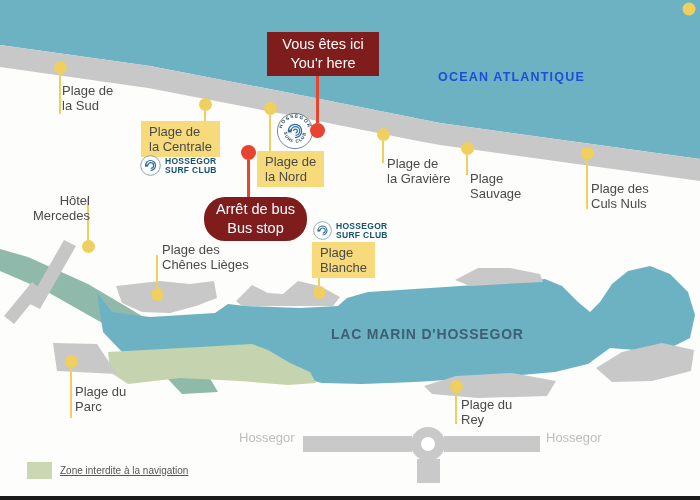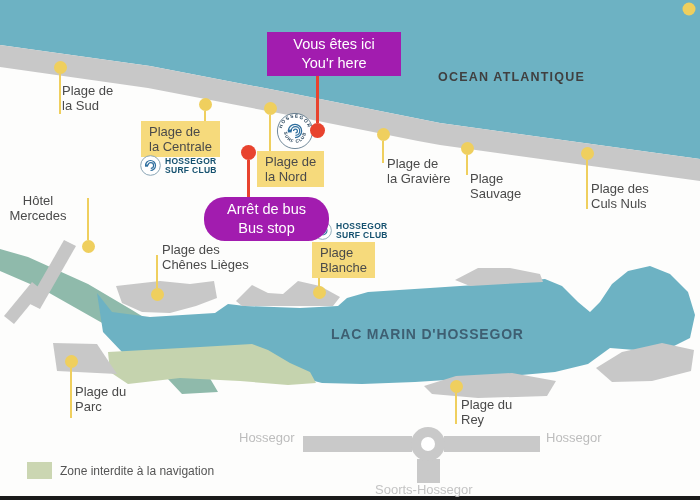--- a/index.html
+++ b/index.html
@@ -2,37 +2,37 @@
 <html><head>
 <meta charset="utf-8">
 <style>
   html,body{margin:0;padding:0;background:#fff;}
   #stage{position:relative;width:700px;height:500px;overflow:hidden;background:#fdfdfc;
          font-family:"Liberation Sans", sans-serif;}
   #map-svg{position:absolute;left:0;top:0;}
   .lbl{position:absolute;font-size:13px;line-height:15px;color:#4a4a4a;white-space:pre-line;}
   .ybox{position:absolute;background:#f6da7c;color:#4a4a4a;font-size:13px;line-height:15px;
         padding:3px 8px;white-space:pre-line;}
-  .rbox{position:absolute;background:#a21caf;color:#ffffff;font-size:14.5px;line-height:19px;
-        padding:3px 23px;text-align:center;white-space:pre-line;}
+  .rbox{position:absolute;background:#7f1d1d;color:#ffffff;font-size:14.5px;line-height:19px;
+        padding:3px 12px;text-align:center;white-space:pre-line;}
   .water-lbl{position:absolute;font-weight:bold;letter-spacing:1.2px;}
-  .ocean-lbl{left:438px;top:70px;font-size:12.5px;color:#404040;}
+  .ocean-lbl{left:438px;top:70px;font-size:12.5px;color:#1d4ed8;}
   .lake-lbl{left:331px;top:326px;font-size:14px;color:#3e5f72;letter-spacing:0.8px;text-align:center;}
   .road-lbl{position:absolute;font-size:13px;color:#bdbdbd;}
   .pin{position:absolute;display:flex;flex-direction:column;align-items:center;}
   .pin .head{width:13px;height:13px;border-radius:50%;background:#efcf5e;flex:0 0 auto;}
   .pin .stem{width:2.5px;flex:1 1 auto;background:#efcf5e;}
   .pin.red .head{width:15px;height:15px;background:#e8432e;}
   .pin.red .stem{width:3px;background:#e8432e;}
   .sclogo{position:absolute;display:flex;align-items:center;gap:4px;}
   .sclogo .sctext{font-size:8.5px;line-height:9px;font-weight:bold;color:#15516f;
         letter-spacing:0.3px;white-space:pre-line;}
   .legend{position:absolute;left:27px;top:462px;display:flex;align-items:center;gap:8px;}
   .legend .swatch{width:25px;height:17px;background:#cbd6b2;}
-  .legend .ltext{font-size:12px;color:#555;}
+  .legend .ltext{font-size:10px;color:#555;text-decoration:underline;}
   .badge{position:absolute;left:276px;top:112px;width:38px;height:38px;}
 </style>
 </head>
 <body>
 
 <div id="stage">
 
   <svg id="map-svg" width="700" height="500" viewBox="0 0 700 500">
 
     <path fill="#6db2c3" d="M0,0 H700 V159 L440,123 L420,119 L280,91 L150,66 L0,45 Z"></path>
@@ -144,21 +144,21 @@
     </div>
 
   <div class="lbl" style="left:62px;top:83px;">Plage de
 la Sud</div>
   <div class="lbl" style="left:387px;top:156px;">Plage de
 la Gravière</div>
   <div class="lbl" style="left:470px;top:171px;">Plage
 Sauvage</div>
   <div class="lbl" style="left:591px;top:181px;">Plage des
 Culs Nuls</div>
-  <div class="lbl" style="left:2px;top:193px;width:72px;text-align:center;">Hôtel
+  <div class="lbl" style="left:18px;top:193px;width:72px;text-align:right;">Hôtel
 Mercedes</div>
   <div class="lbl" style="left:162px;top:242px;">Plage des
 Chênes Lièges</div>
   <div class="lbl" style="left:75px;top:384px;">Plage du
 Parc</div>
   <div class="lbl" style="left:461px;top:397px;">Plage du
 Rey</div>
 
   <div class="ybox" style="left:141px;top:121px;">Plage de
 la Centrale</div>
@@ -195,20 +195,19 @@
   <div class="rbox" style="left:267px;top:32px;min-width:88px;">Vous êtes ici
 You'r here</div>
   <div class="rbox" style="left:204px;top:197px;min-width:74px;border-radius:21px;">Arrêt de bus
 Bus stop</div>
 
   <div class="water-lbl ocean-lbl">OCEAN ATLANTIQUE</div>
   <div class="water-lbl lake-lbl">LAC MARIN D'HOSSEGOR</div>
 
   <div class="road-lbl" style="left:239px;top:430px;">Hossegor</div>
   <div class="road-lbl" style="left:546px;top:430px;">Hossegor</div>
-  <div class="road-lbl" style="left:375px;top:482px;color:#c4c4c4;">Soorts-Hossegor</div>
 
   <div class="legend">
     <div class="swatch"></div>
     <div class="ltext">Zone interdite à la navigation</div>
   </div>
 
 </div>
 
 </body></html>

